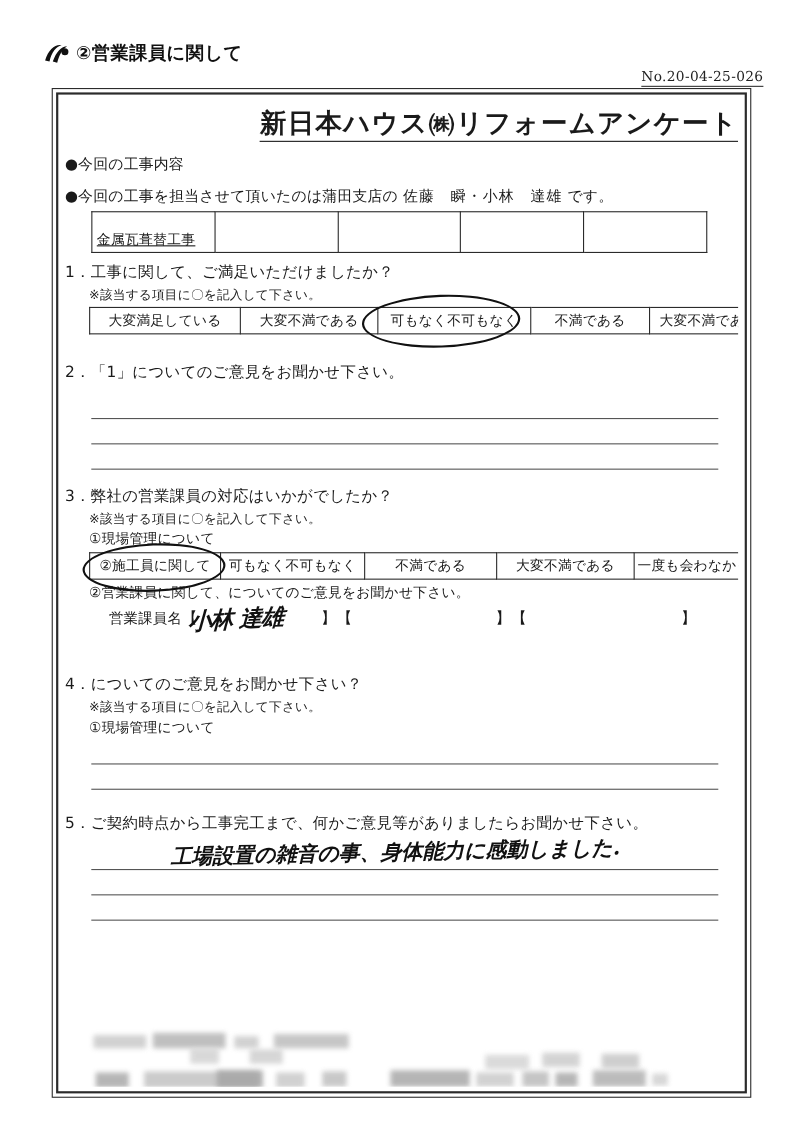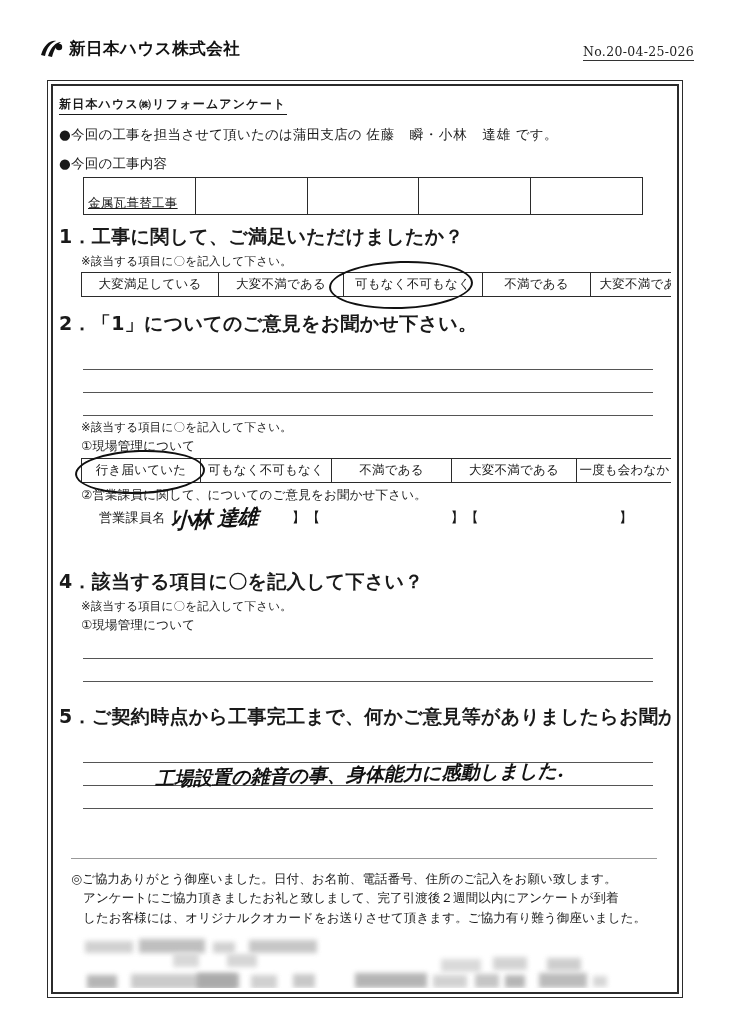--- a/index.html
+++ b/index.html
@@ -37,21 +37,21 @@
   .logo-mark svg { display: block; }
   .company-name {
     font-size: 16.5px;
     font-weight: bold;
     letter-spacing: 0.5px;
     color: #111;
     white-space: nowrap;
   }
   .doc-no {
     position: absolute;
-    right: 36px; top: 6px;
+    right: 36px; top: 24px;
     font-size: 12.5px;
     color: #222;
     border-bottom: 1px solid #333;
     padding-bottom: 1px;
     letter-spacing: 0.3px;
     font-family: "DejaVu Serif", "Liberation Serif", serif;
   }
 
   
   .sheet {
@@ -71,28 +71,27 @@
   }
   .sheet-inner {
     position: absolute;
     left: 11px; top: 9px;
     right: 11px; bottom: 9px;
     overflow: hidden;
   }
 
   
   .form-title {
-    text-align: left;
-    font-size: 12px;
+    text-align: right;
+    font-size: 24px;
     font-weight: bold;
     letter-spacing: 1.2px;
     margin: 6px 0 0 0;
     padding-bottom: 2px;
     display: block;
-    font-family: Liberation Mono, monospace;
   }
   .form-title span {
     border-bottom: 1.6px solid #1a1a1a;
     padding-bottom: 2px;
   }
 
   
   .bullet-line {
     font-size: 13.5px;
     margin-top: 11px;
@@ -119,25 +118,24 @@
     letter-spacing: 0.3px;
   }
   .work-table td.filled {
     text-decoration: underline;
     text-underline-offset: 1px;
     margin-left: 28px;
   }
 
   
   .q {
-    font-size: 19px;
+    font-size: 14px;
     margin-top: 9px;
     letter-spacing: 0.3px;
     white-space: nowrap;
-    font-weight: bold;
   }
   .note {
     font-size: 11.5px;
     margin: 4px 0 0 22px;
     letter-spacing: 0.2px;
   }
   .sub-label {
     font-size: 12.5px;
     margin: 3px 0 0 22px;
     letter-spacing: 0.2px;
@@ -270,39 +268,39 @@
 
 <div class="header">
   <div class="logo-wrap">
     <span class="logo-mark">
       <svg width="26" height="22" viewBox="0 0 26 22">
         <path d="M3 17 C6 7, 12 2, 18 3 C13 5, 9 9, 7 18 Z" fill="#111"></path>
         <path d="M10 18 C13 9, 18 4, 23 4 C19 7, 16 11, 14 19 Z" fill="#111"></path>
         <circle cx="21" cy="9" r="3.2" fill="#111"></circle>
       </svg>
     </span>
-    <span class="company-name">新日本ハウス株式会社</span>
+    <span class="company-name">②営業課員に関して</span>
   </div>
   <div class="doc-no">No.20-04-25-026</div>
 </div>
 
 <div class="sheet">
   <div class="sheet-inner">
 
     <div class="form-title">
       <span>新日本ハウス㈱リフォームアンケート</span>
     </div>
+
+    <div class="bullet-line">●今回の工事内容</div>
 
     <div class="bullet-line">
       <span>●今回の工事を担当させて頂いたのは蒲田支店の</span>
       <span class="staff-names">佐藤　瞬・小林　達雄</span>
       <span>です。</span>
     </div>
-
-    <div class="bullet-line">●今回の工事内容</div>
 
     <table class="work-table">
       <tbody>
           <tr>
         <td class="filled">金属瓦葺替工事</td>
         <td></td>
         <td></td>
         <td></td>
         <td></td>
       </tr>
@@ -321,76 +319,74 @@
           <td style="width:120px">大変不満である</td>
           <td style="width:134px">可もなく不可もなく</td>
           <td style="width:103px">不満である</td>
           <td style="width:103px">大変不満である</td>
         </tr>
       </tbody>
         </table>
       <span class="ink-circle" style="left:248px; top:-11px; width:140px; height:44px;"></span>
     </div>
 
-    <div class="q" style="margin-top:14px">
+    <div class="q" style="margin-top:26px">
       <span>2．</span><span>「1」についてのご意見をお聞かせ下さい。</span>
     </div>
     <div class="lines">
       <div class="ln"></div>
       <div class="ln"></div>
       <div class="ln"></div>
     </div>
 
+    <div class="q" style="margin-top:15px">
+      <span>3．</span><span>弊社の営業課員の対応はいかがでしたか？</span>
+    </div>
     <div class="note">※該当する項目に〇を記入して下さい。</div>
     <div class="sub-label">①現場管理について</div>
     <div class="opt-wrap w3">
       <table class="opt-row" style="width:592px">
         <tbody>
             <tr>
-          <td style="width:114px">行き届いていた</td>
+          <td style="width:114px">②施工員に関して</td>
           <td style="width:126px">可もなく不可もなく</td>
           <td style="width:115px">不満である</td>
           <td style="width:120px">大変不満である</td>
           <td style="width:117px">一度も会わなかった</td>
         </tr>
       </tbody>
         </table>
       <span class="ink-circle" style="left:-6px; top:-8px; width:126px; height:40px;"></span>
     </div>
     <div class="sub-label2">②営業課員に関して、についてのご意見をお聞かせ下さい。</div>
     <div class="name-row">
       <span class="lab">営業課員名</span><span class="brk"><span class="b-open">【</span><span class="gap-s"></span><span class="b-close">】</span></span><span class="brk"><span class="b-open">【</span><span class="gap-m"></span><span class="b-close">】</span></span><span class="brk"><span class="b-open">【</span><span class="gap-l"></span><span class="b-close">】</span></span>
       <span class="hand hw-name">小林 達雄</span>
     </div>
 
     <div class="q" style="margin-top:34px">
-      <span>4．</span><span>該当する項目に〇を記入して下さい？</span>
+      <span>4．</span><span>についてのご意見をお聞かせ下さい？</span>
     </div>
     <div class="note">※該当する項目に〇を記入して下さい。</div>
     <div class="sub-label">①現場管理について</div>
     <div class="lines" style="margin-top:2px">
       <div class="ln"></div>
       <div class="ln"></div>
     </div>
     <span class="hand hw-comment">工場設置の雑音の事、身体能力に感動しました.</span>
 
     <div class="q" style="margin-top:22px">
       <span>5．</span><span>ご契約時点から工事完工まで、何かご意見等がありましたらお聞かせ下さい。</span>
     </div>
     <div class="lines">
       <div class="ln"></div>
       <div class="ln"></div>
       <div class="ln"></div>
     </div>
 
-    <div class="notice">
-      <div class="nl">◎ご協力ありがとう御座いました。日付、お名前、電話番号、住所のご記入をお願い致します。</div>
-      <div class="nl indent">アンケートにご協力頂きましたお礼と致しまして、完了引渡後２週間以内にアンケートが到着</div>
-      <div class="nl indent">したお客様には、オリジナルクオカードをお送りさせて頂きます。ご協力有り難う御座いました。</div>
-    </div>
 
     <div class="redacted">
       <div class="rd" style="left:8px;  top:2px;  width:48px; height:12px;"></div>
       <div class="rd" style="left:62px; top:0px;  width:66px; height:14px; background:#b4b4b4;"></div>
       <div class="rd" style="left:136px;top:3px;  width:22px; height:11px;"></div>
       <div class="rd" style="left:172px;top:1px;  width:68px; height:13px; background:#bdbdbd;"></div>
       <div class="rd" style="left:96px; top:14px; width:26px; height:14px; background:#d2d2d2;"></div>
       <div class="rd" style="left:150px;top:15px; width:30px; height:13px; background:#cfcfcf;"></div>
       <div class="rd" style="left:364px;top:20px; width:40px; height:13px; background:#d4d4d4;"></div>
       <div class="rd" style="left:416px;top:18px; width:34px; height:13px; background:#cccccc;"></div>

